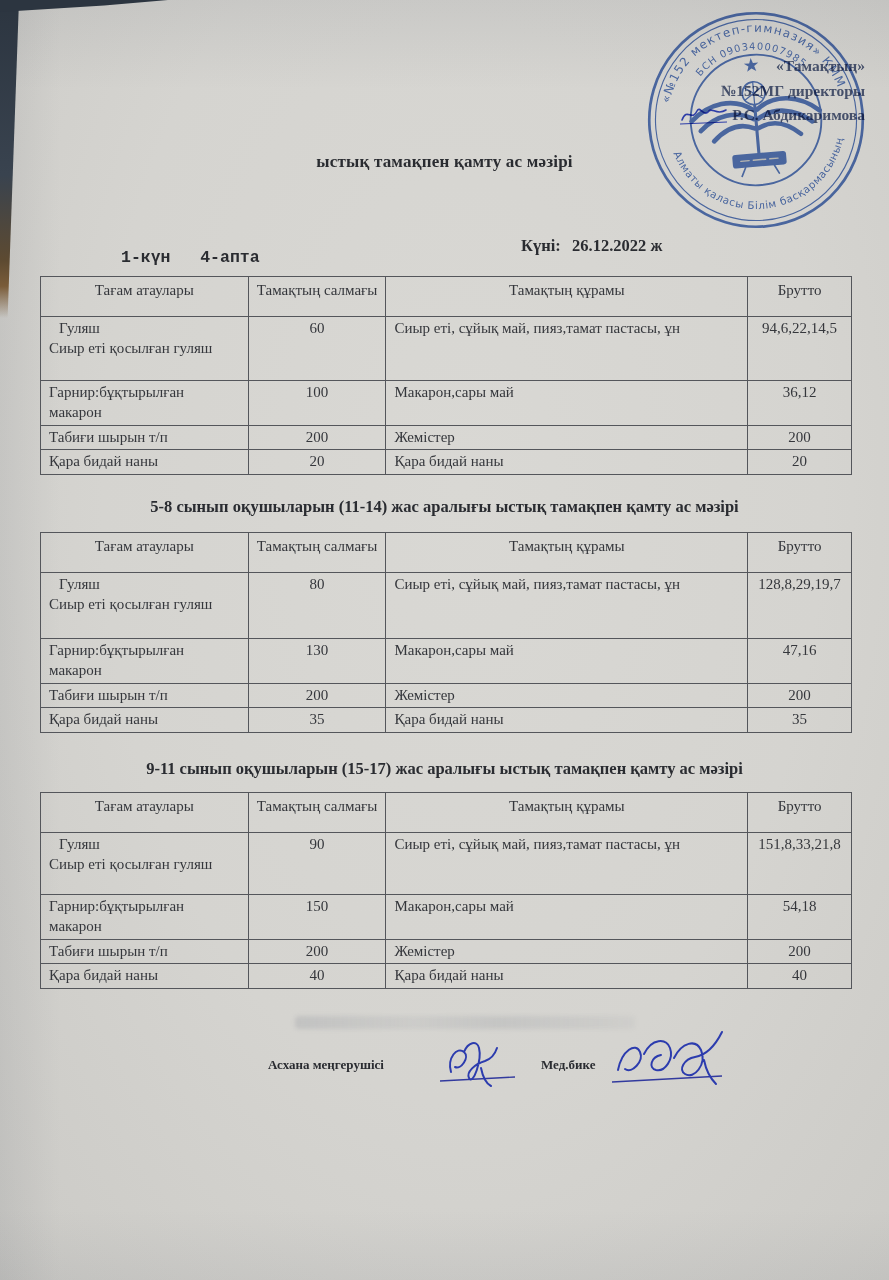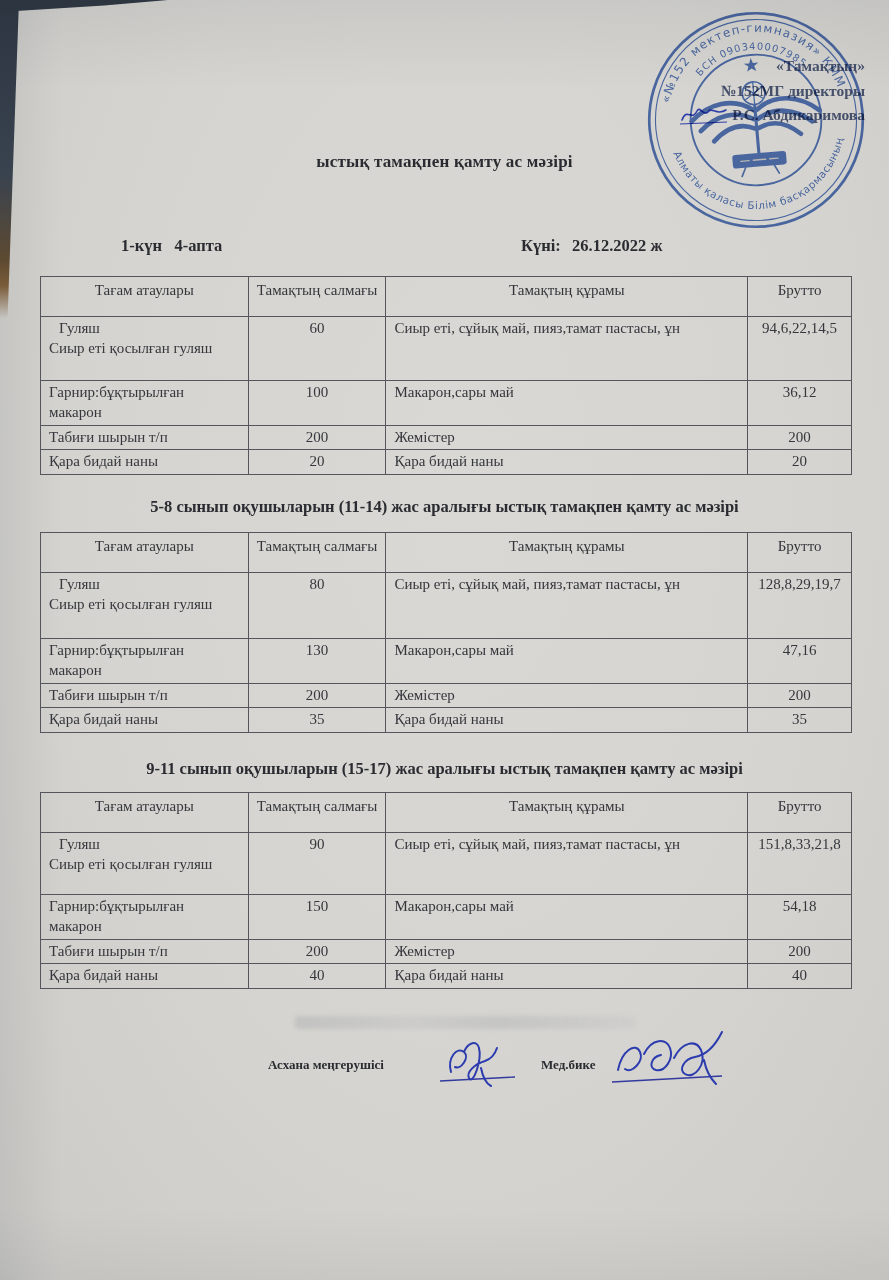--- a/index.html
+++ b/index.html
@@ -23,21 +23,21 @@
     font-size:15.5px;line-height:24.5px;color:#46506a;z-index:2;}
   .approval .l3{display:flex;align-items:center;justify-content:flex-end;gap:3px;}
 
   .stamp{position:absolute;left:642px;top:6px;width:228px;height:228px;z-index:3;
     opacity:.85;mix-blend-mode:multiply;transform:rotate(-5deg);}
 
   .doc-title{position:absolute;top:148px;left:0;width:100%;text-align:center;
     font-weight:bold;font-size:17px;line-height:27px;color:#2a2c31;letter-spacing:.2px;z-index:1;}
 
   .subhead{position:absolute;top:236px;left:0;width:100%;font-weight:bold;font-size:16.5px;color:#2a2c31;}
-  .subhead .day{position:absolute;left:121px;top:0;white-space:pre;}
+  .subhead .day{position:absolute;left:121px;top:12px;white-space:pre;font-family:Liberation Mono, monospace;}
   .subhead .dlabel{position:absolute;left:521px;top:0;}
   .subhead .dvalue{position:absolute;left:572px;top:0;}
 
   .sec-title{position:absolute;left:0;width:100%;text-align:center;font-weight:bold;
     font-size:16.5px;color:#2a2c31;}
   .s2{top:497px;} .s3{top:759px;}
 
   table.menu{position:absolute;left:40px;width:812px;border-collapse:collapse;table-layout:fixed;
     font-size:15px;color:#35373c;}
   .t1{top:276px;} .t2{top:532px;} .t3{top:792px;}

